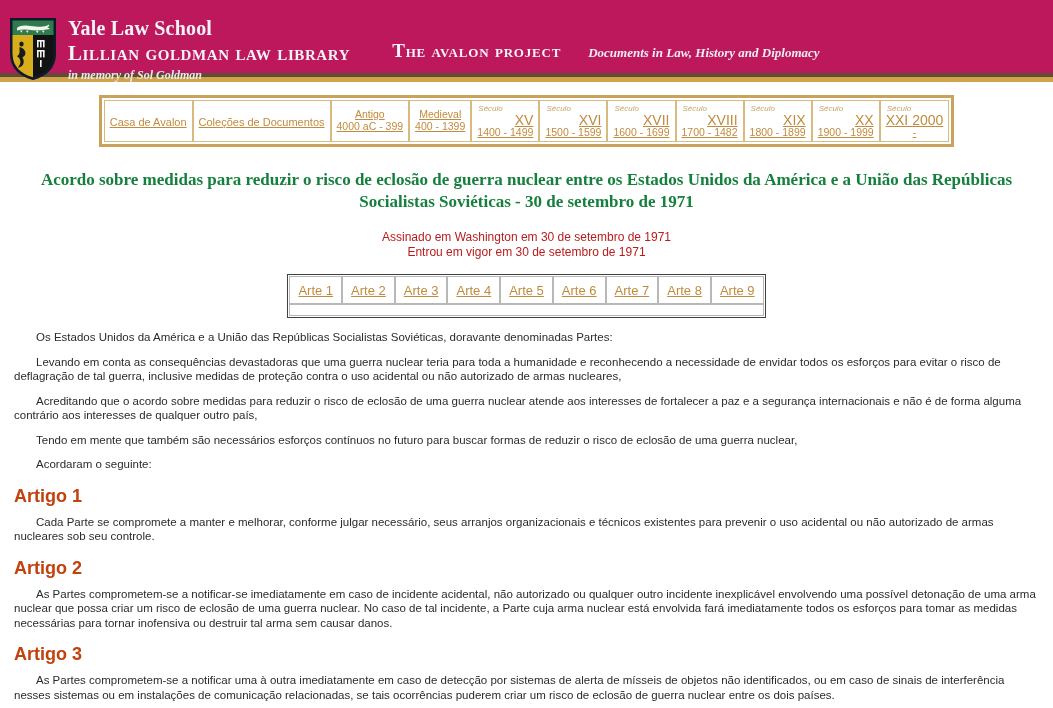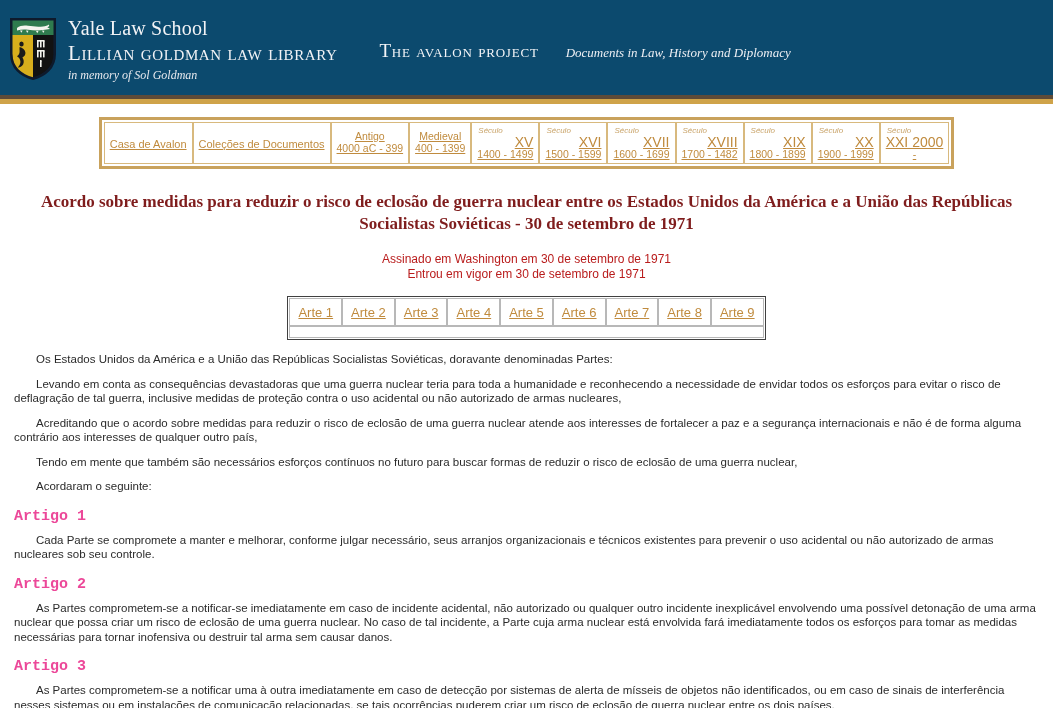--- a/index.html
+++ b/index.html
@@ -9,24 +9,25 @@
     width: 1053px;
     height: 708px;
     overflow: hidden;
     background: #ffffff;
     font-family: "Liberation Sans", sans-serif;
   }
 
   
   #site-header {
     position: relative;
-    height: 95px;
-    background: #0c4a6e;
+    height: 73px;
+    background: #be185d;
     display: flex;
     align-items: flex-start;
+    font-weight: bold;
   }
   #header-inner {
     display: flex;
     align-items: flex-start;
     padding: 14px 0 0 10px;
     width: 100%;
   }
   #yale-shield {
     width: 46px;
     height: 62px;
@@ -152,21 +153,21 @@
     white-space: nowrap;
     cursor: pointer;
   }
 
   
   #doc-title {
     font-family: "Liberation Serif", serif;
     font-weight: bold;
     font-size: 17px;
     line-height: 22px;
-    color: #7f1d1d;
+    color: #15803d;
     text-align: center;
     margin: 22px 18px 0 18px;
   }
   #doc-subtitle {
     text-align: center;
     font-size: 12px;
     line-height: 15px;
     color: #b91c1c;
     margin-top: 17px;
   }
@@ -210,25 +211,24 @@
     color: #2b2b2b;
   }
   .para {
     font-size: 11.5px;
     line-height: 14.5px;
     text-align: left;
     margin: 0 0 10px 0;
     text-indent: 22px;
   }
   .art-head {
-    font-size: 15px;
+    font-size: 18px;
     font-weight: bold;
-    color: #ec4899;
+    color: #c2410c;
     margin: 14px 0 8px 0;
-    font-family: Liberation Mono, monospace;
   }
 </style>
 </head>
 <body>
 
 <div id="site-header">
   <div id="header-inner">
 
     <svg id="yale-shield" viewBox="0 0 46 62">
       <path d="M1 1 H45 V36 C45 50 35 58 23 61 C11 58 1 50 1 36 Z" fill="#0f1c30"></path>

